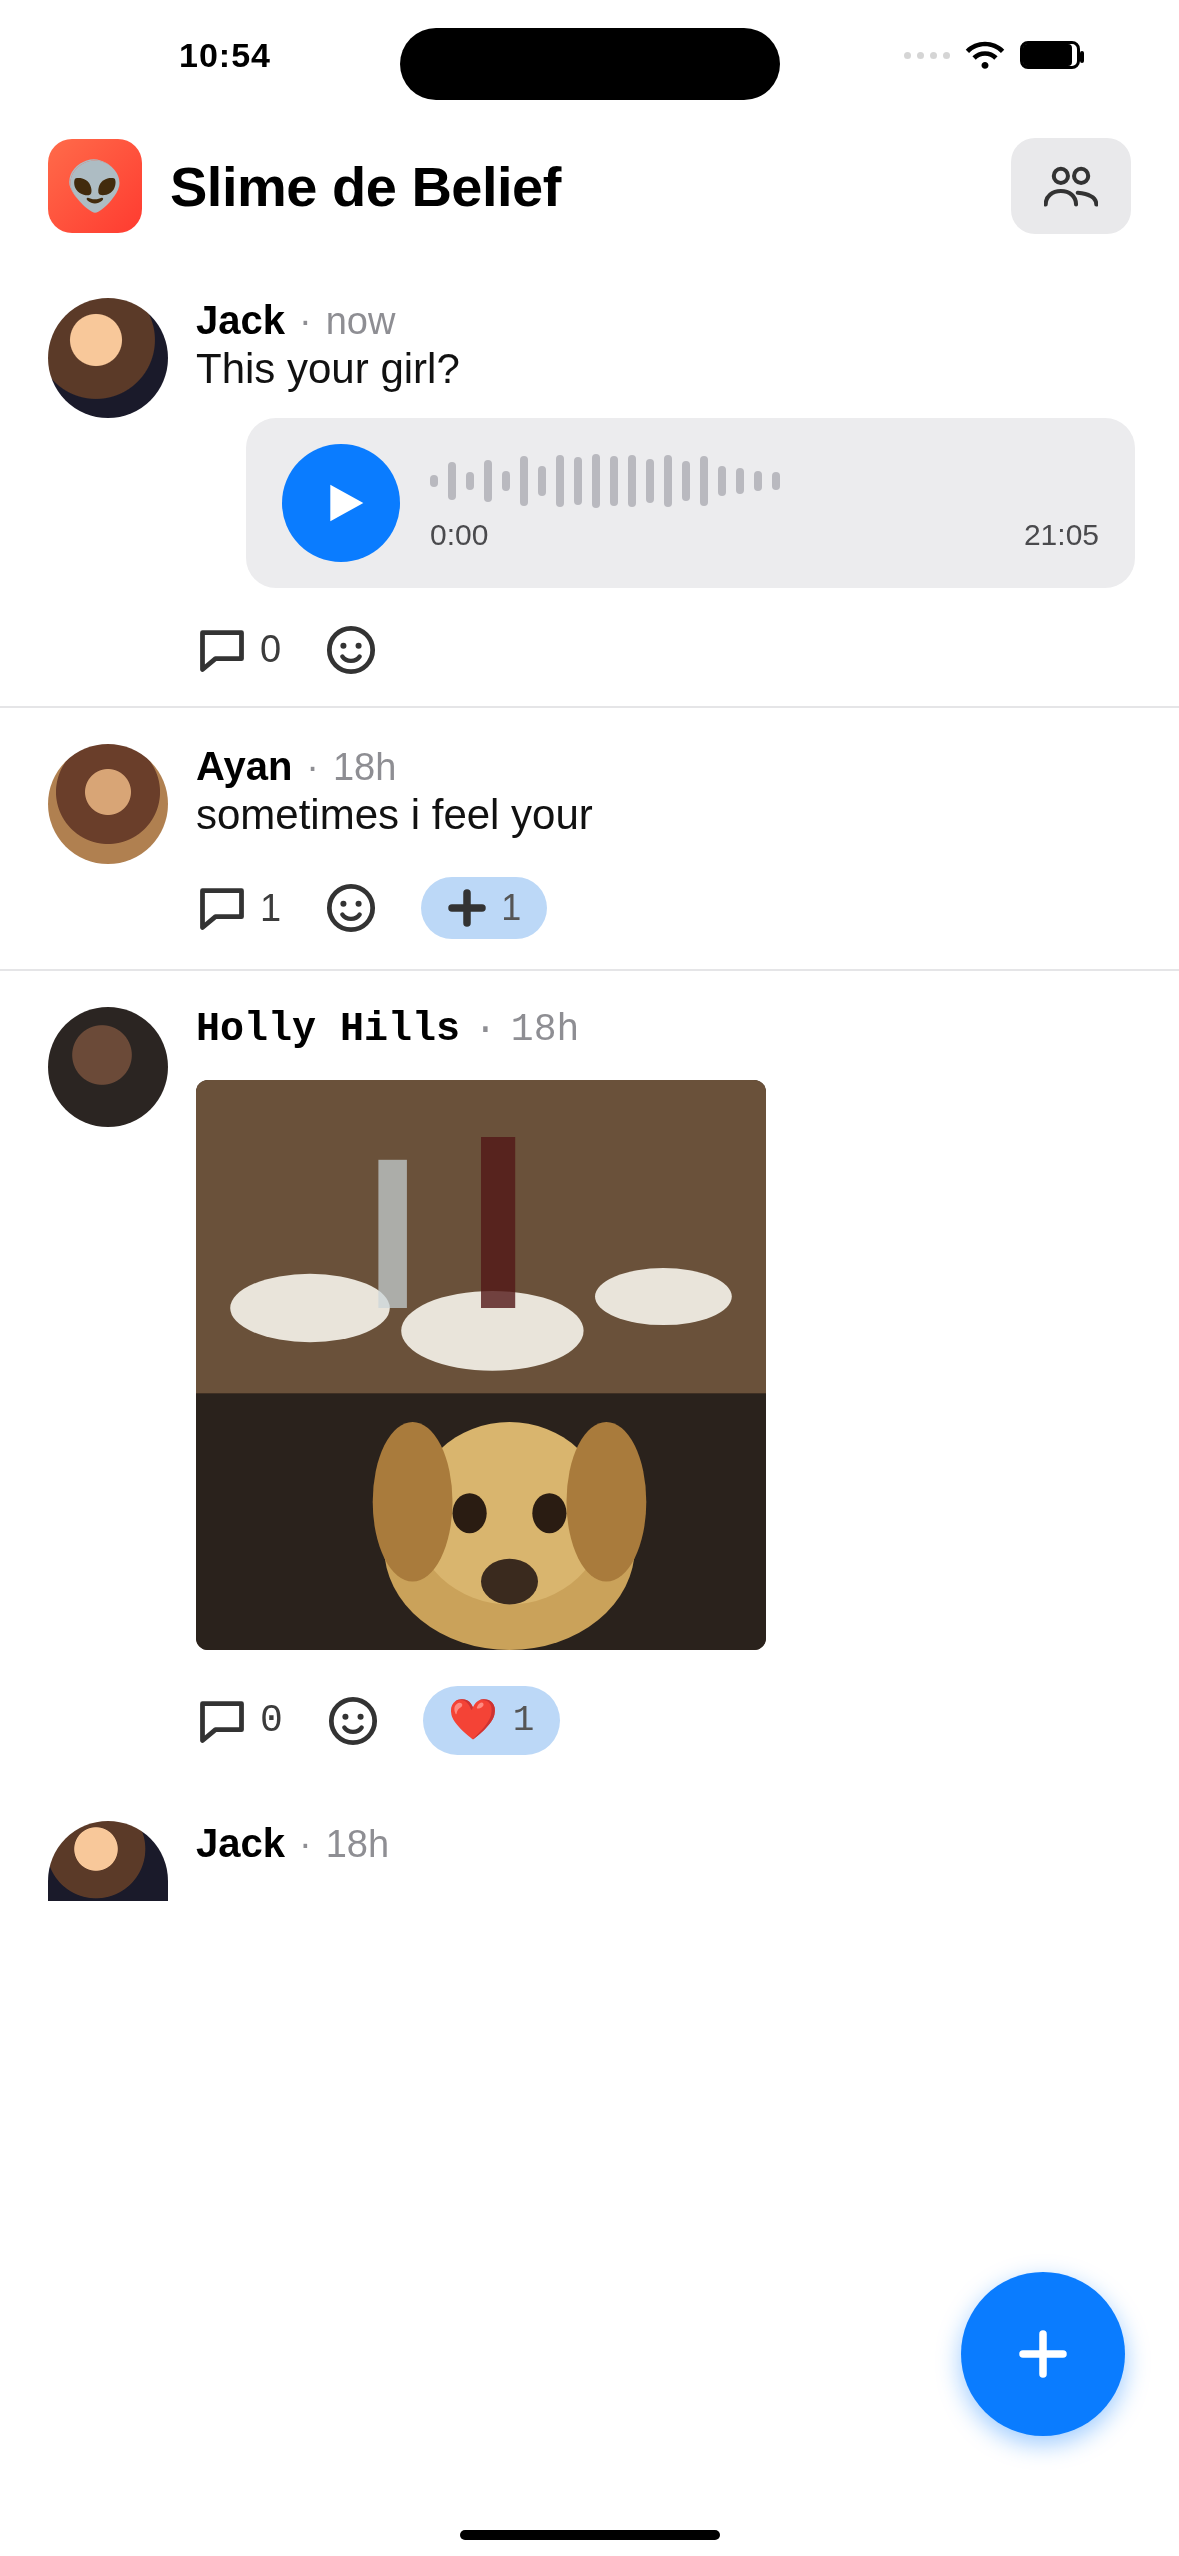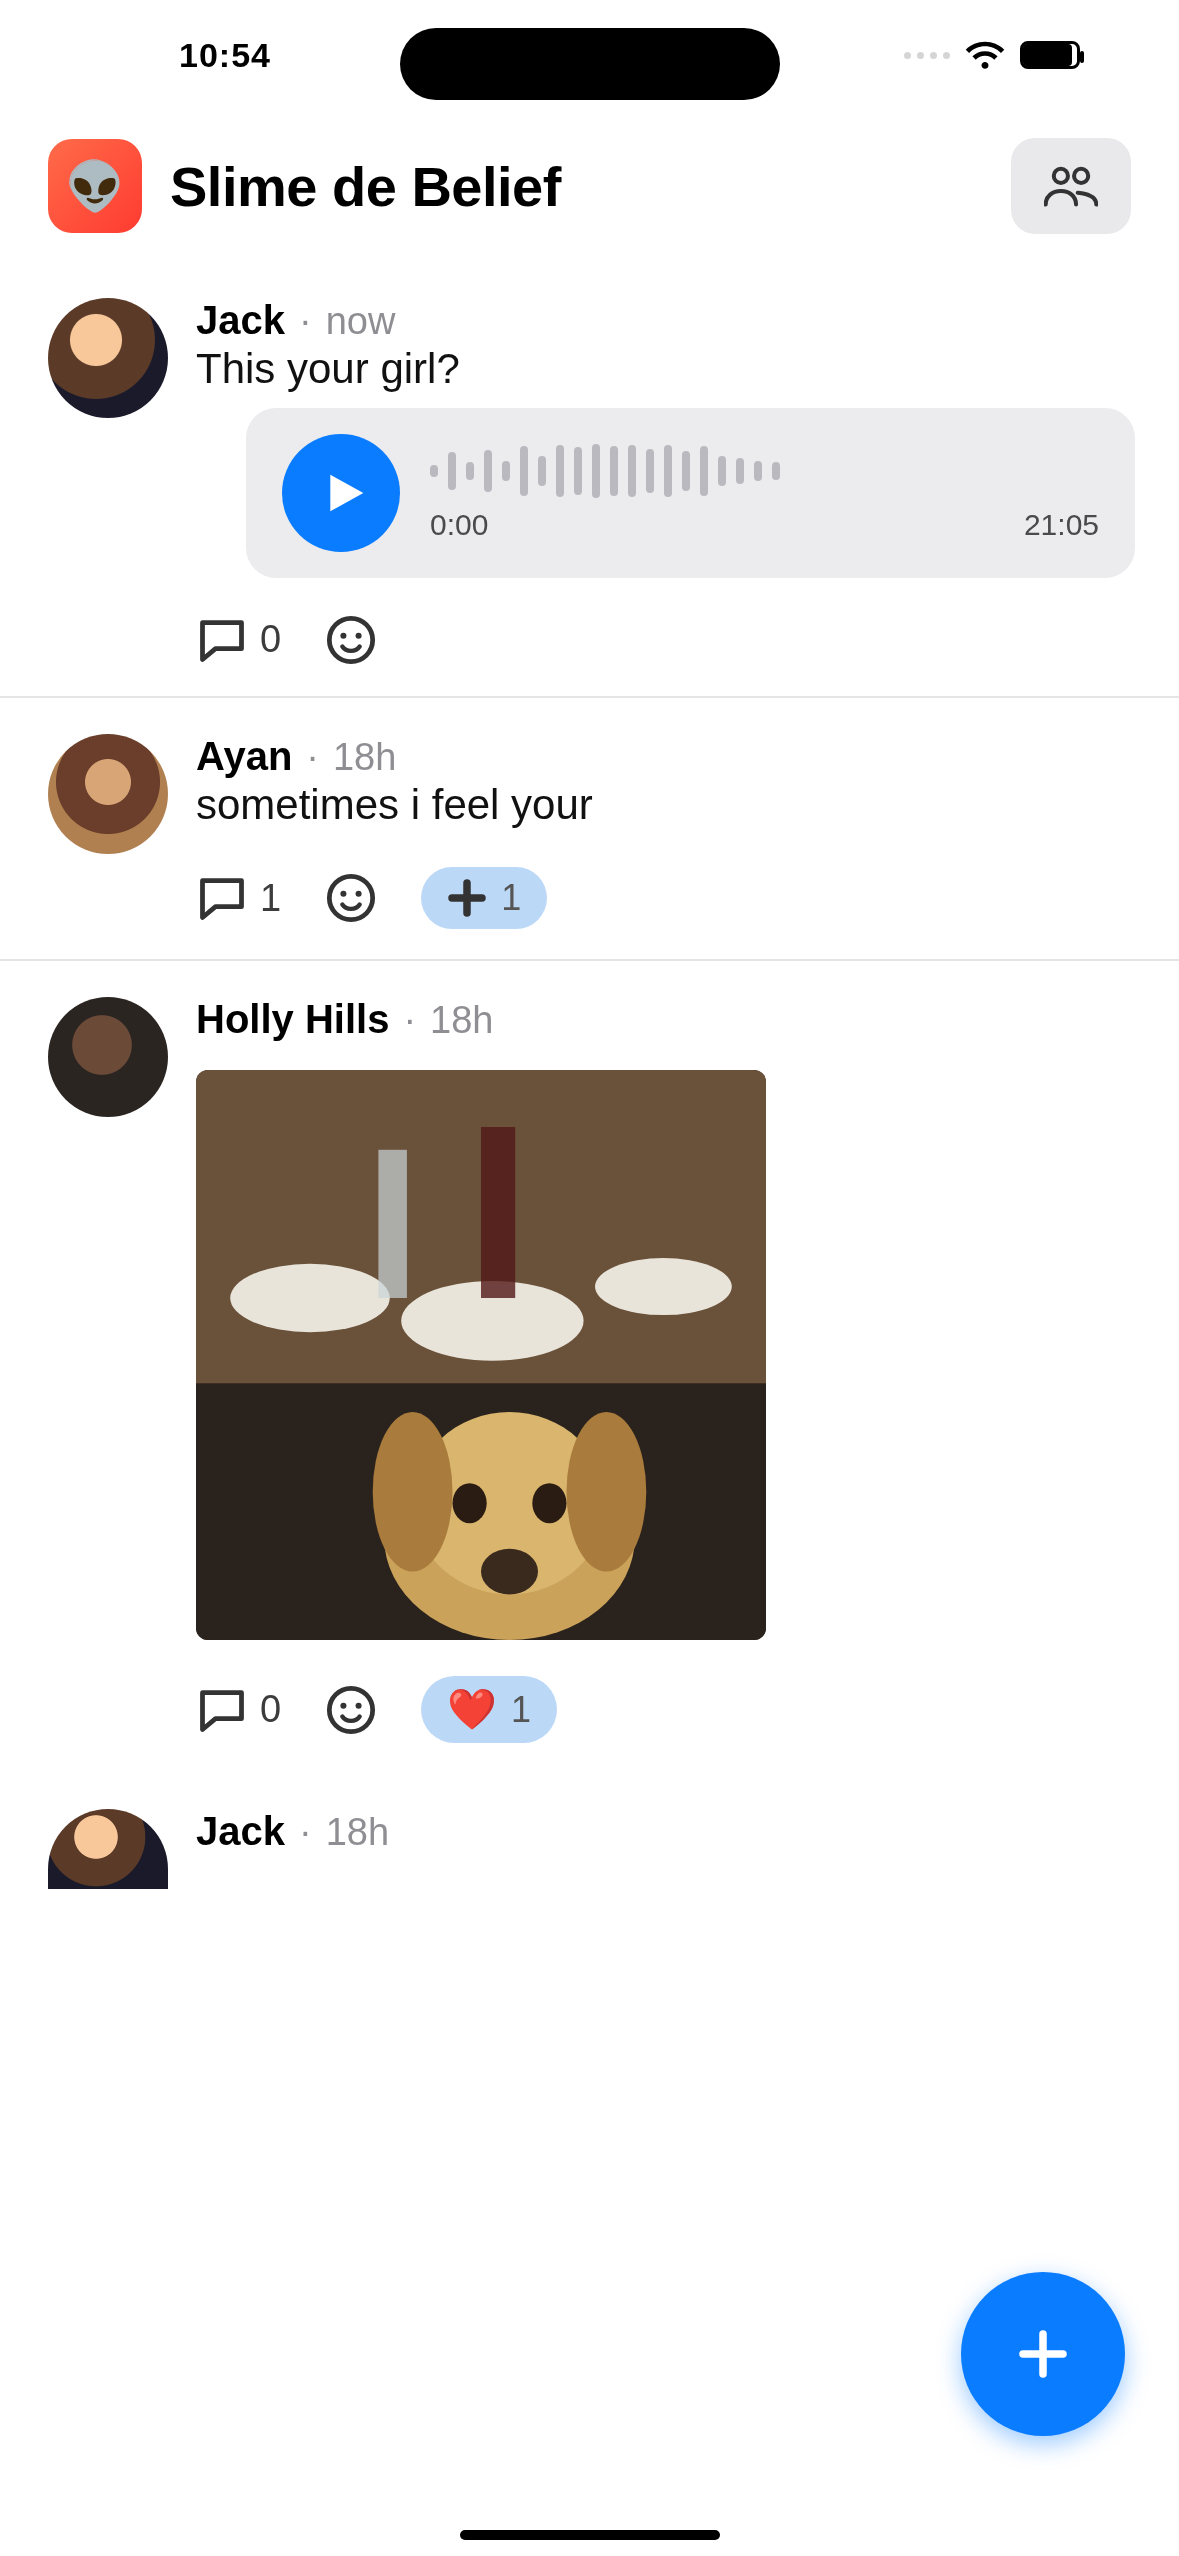--- a/index.html
+++ b/index.html
@@ -29,21 +29,21 @@
   .post { padding: 36px 44px 30px 48px; border-bottom: 2px solid #e5e5e7; display: flex; gap: 28px; }
   .post:first-child { border-top: none; }
   .post-avatar { width: 120px; height: 120px; border-radius: 50%; background: #ccc; flex-shrink: 0; overflow: hidden; display:flex; align-items:center; justify-content:center; }
   .post-body { flex: 1; min-width: 0; }
   .post-meta { display: flex; align-items: baseline; gap: 14px; font-size: 38px; }
   .post-author { font-weight: 700; font-size: 40px; }
   .post-dot { color: #8e8e93; }
   .post-time { color: #8e8e93; font-size: 38px; }
   .post-text { font-size: 42px; margin-top: 0; line-height: 1.25; color: #111; }
 
-  .voice-card { margin-top: 12px; background: #ececee; border-radius: 30px; padding: 26px 36px; display: flex; align-items: center; gap: 30px; margin-left: 50px; }
+  .voice-card { margin-top: 22px; background: #ececee; border-radius: 30px; padding: 26px 36px; display: flex; align-items: center; gap: 30px; margin-left: 50px; }
   .play-btn { width: 118px; height: 118px; background: #0a7cff; border-radius: 50%; display: flex; align-items: center; justify-content: center; flex-shrink: 0; }
   .play-btn svg { width: 44px; height: 44px; fill: #fff; margin-left: 8px; }
   .wave-wrap { flex: 1; display: flex; flex-direction: column; gap: 10px; }
   .wave { display: flex; align-items: center; gap: 10px; height: 54px; }
   .wave span { width: 8px; background: #b9b9bf; border-radius: 4px; }
   .wave-times { display: flex; justify-content: space-between; font-size: 30px; color: #4a4a4d; }
 
   .actions { display: flex; align-items: center; gap: 44px; margin-top: 36px; }
   .action { display: flex; align-items: center; gap: 12px; }
   .action svg { width: 52px; height: 52px; }
@@ -201,21 +201,21 @@
         <div class="pill">
           <svg viewBox="0 0 24 24">
               <path d="M12 3v18M3 12h18" stroke="#333" stroke-width="4.5" stroke-linecap="round"></path>
             </svg>
           <span>1</span>
         </div>
       </div>
     </div>
   </div>
 
-  <div class="post" style="border-bottom:none;">
+  <div class="post" style="border-bottom:none;font-family:Liberation Mono, monospace;">
     <div class="post-avatar av3"></div>
     <div class="post-body">
       <div class="post-meta">
         <span class="post-author">Holly Hills</span>
         <span class="post-dot">·</span>
         <span class="post-time">18h</span>
       </div>
 
       <div class="post-image">
         <svg class="dog-scene" viewBox="0 0 100 100" preserveAspectRatio="xMidYMid slice">

